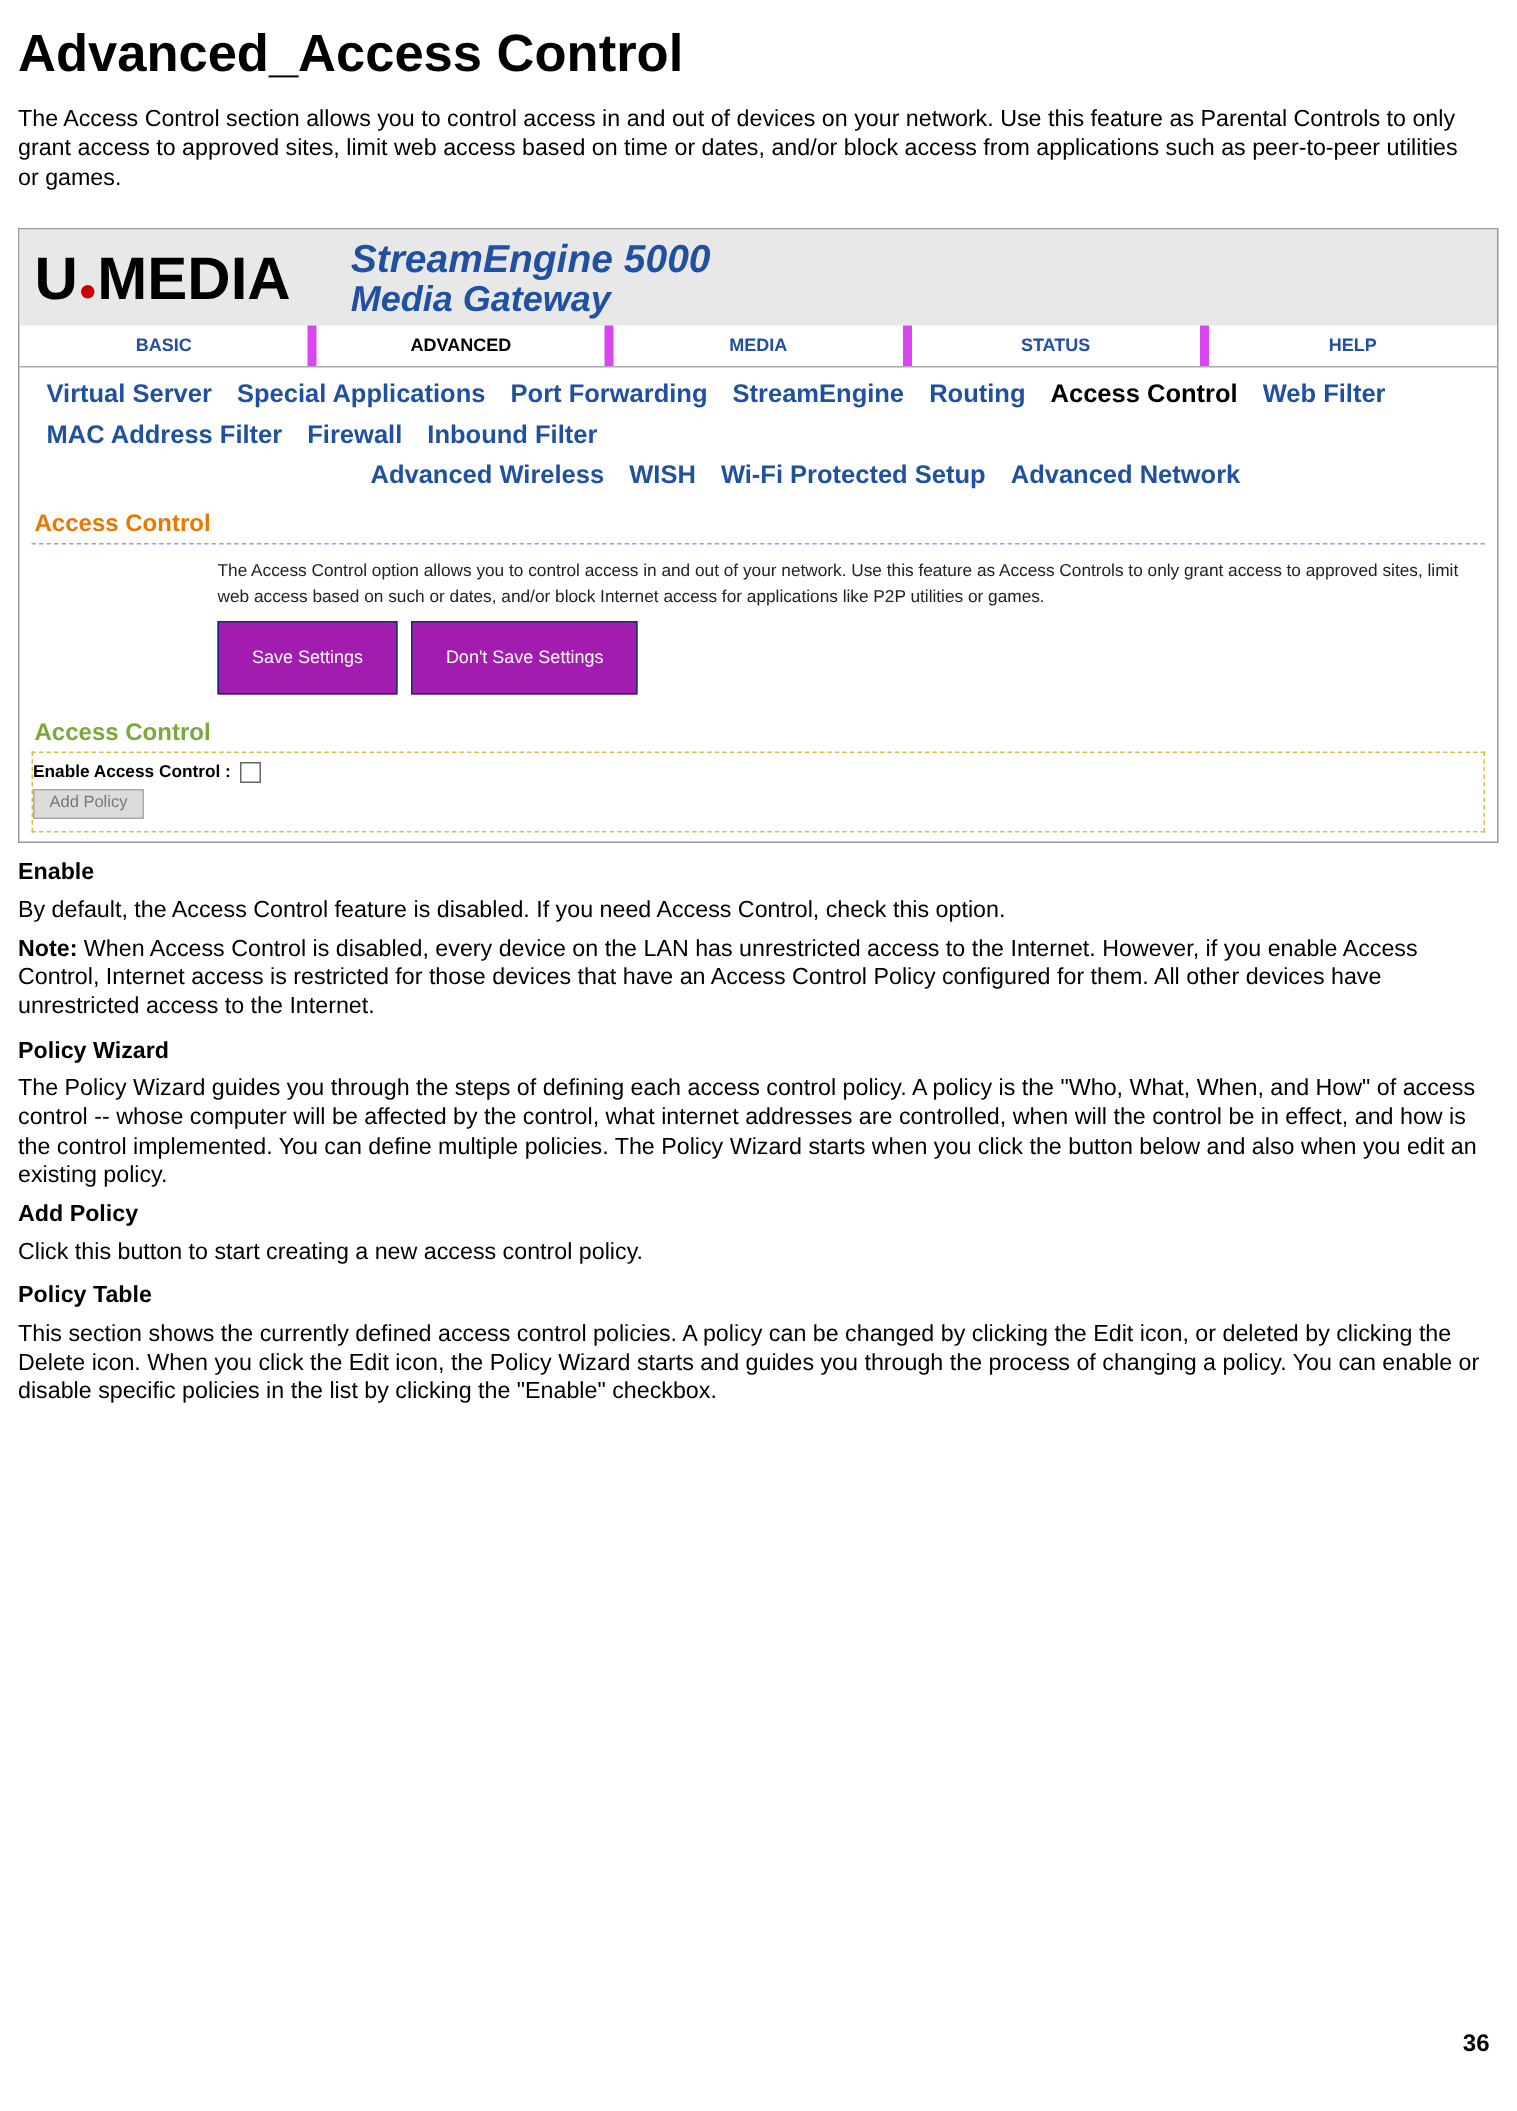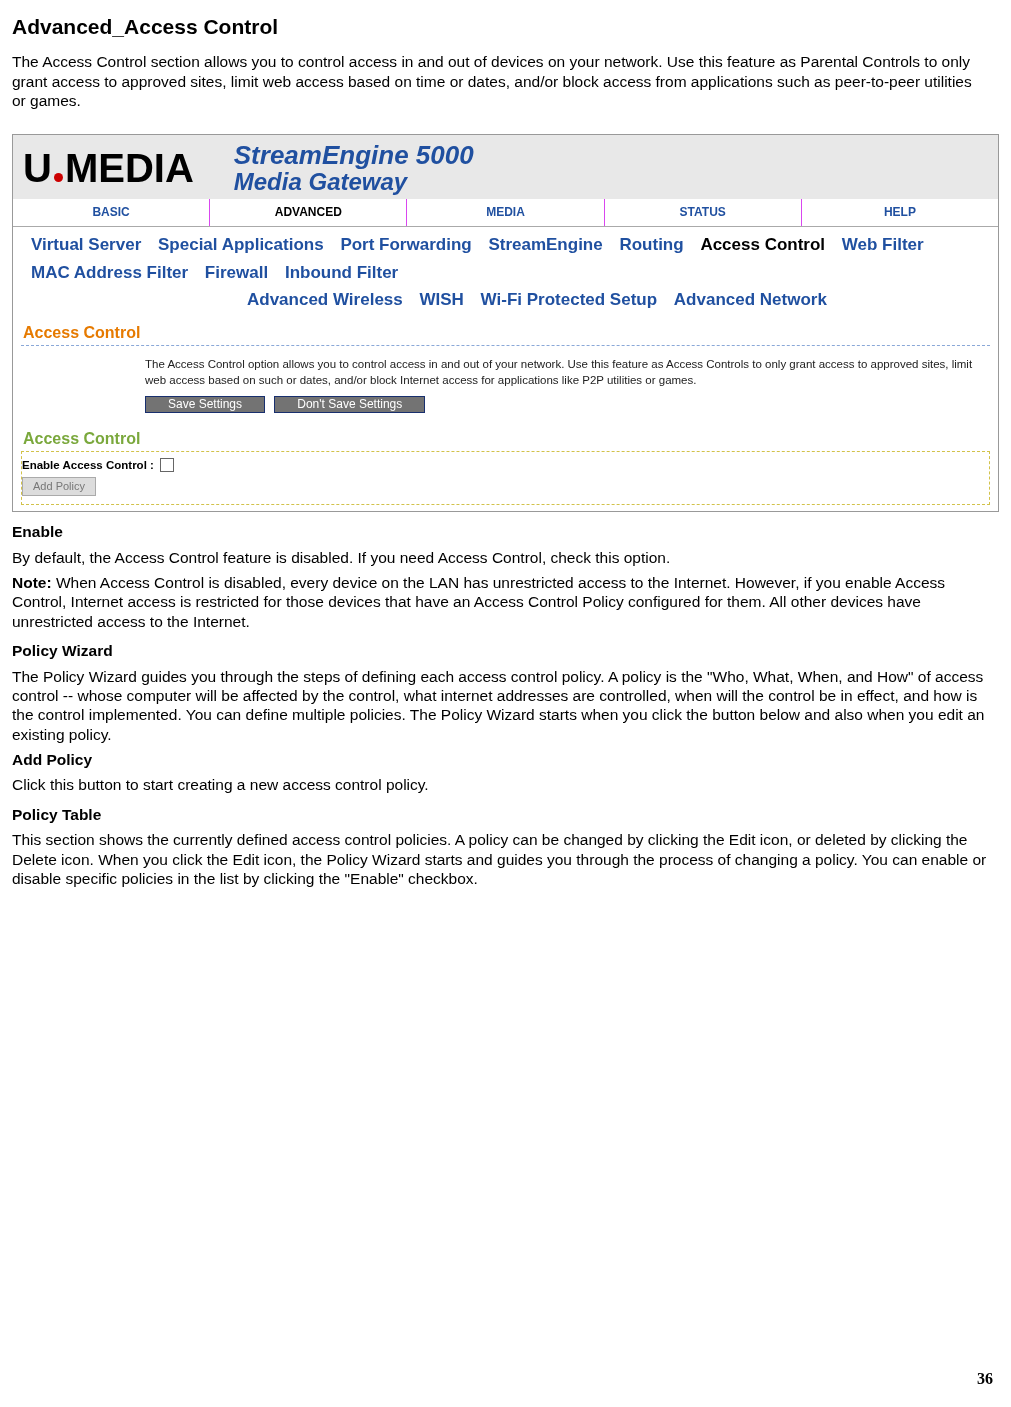--- a/index.html
+++ b/index.html
@@ -5,21 +5,21 @@
   body {
     font-family: Arial, Helvetica, sans-serif;
     margin: 0;
     padding: 10px 12px;
     width: 987px;
     color: #000;
     font-size: 15.5px;
     line-height: 1.25;
   }
   h1 {
-    font-size: 21px;
+    font-size: 35px;
     font-weight: bold;
     margin: 4px 0 12px 0;
   }
   .intro {
     margin: 0 0 24px 0;
     max-width: 970px;
   }
   .router-box {
     border: 1px solid #999;
     background: #fff;
@@ -68,21 +68,21 @@
     display: flex;
     border-bottom: 1px solid #aaa;
     font-size: 12px;
     font-weight: bold;
     color: #2050a0;
   }
   .tab {
     flex: 1;
     text-align: center;
     padding: 6px 4px;
-    border-right: 1px solid #d946ef;
+    border-right: 6px solid #d946ef;
   }
   .tab:last-child { border-right: none; }
   .tab.active { color: #000; }
   .subnav {
     font-size: 17px;
     color: #2050a0;
     font-weight: bold;
     padding: 4px 12px;
     line-height: 1.6;
   }
@@ -100,25 +100,25 @@
     padding: 6px 0 2px 124px;
     font-size: 11.5px;
     color: #222;
   }
   .blurb {
     margin: 4px 0 8px 0;
     line-height: 1.4;
   }
   .btn-blue {
     display: inline-block;
-    background: #737373;
+    background: #a21caf;
     color: #fff;
     font-size: 12px;
     border: 1px solid #182f6e;
-    padding: 0 22px;
+    padding: 16px 22px;
     margin-right: 6px;
   }
   .dashed-box-yellow {
     margin: 0 8px 6px 8px;
     border: 1px dashed #d2c24a;
     padding: 6px 0 8px 0;
     font-size: 11.5px;
   }
   .enable-row {
     display: inline-flex;
@@ -144,25 +144,24 @@
   }
   .def-term {
     font-weight: bold;
     margin: 10px 0 6px 0;
   }
   .ind1 { margin-left: 56px; margin-right: 6px; }
   .ind2 { margin-left: 98px; margin-right: 6px; }
   .para { margin: 6px 0; }
   .page-number {
     position: fixed;
-    bottom: 18px;
+    bottom: 34px;
     right: 18px;
     font-weight: bold;
     font-size: 16px;
-    font-family: Liberation Serif, serif;
   }
 </style>
 </head>
 <body>
 
 <h1>Advanced_Access Control</h1>
 <p class="intro">The Access Control section allows you to control access in and out of devices on your network. Use this feature as Parental Controls to only grant access to approved sites, limit web access based on time or dates, and/or block access from applications such as peer-to-peer utilities or games.</p>
 
 <div class="router-box">
   <div class="router-header">

